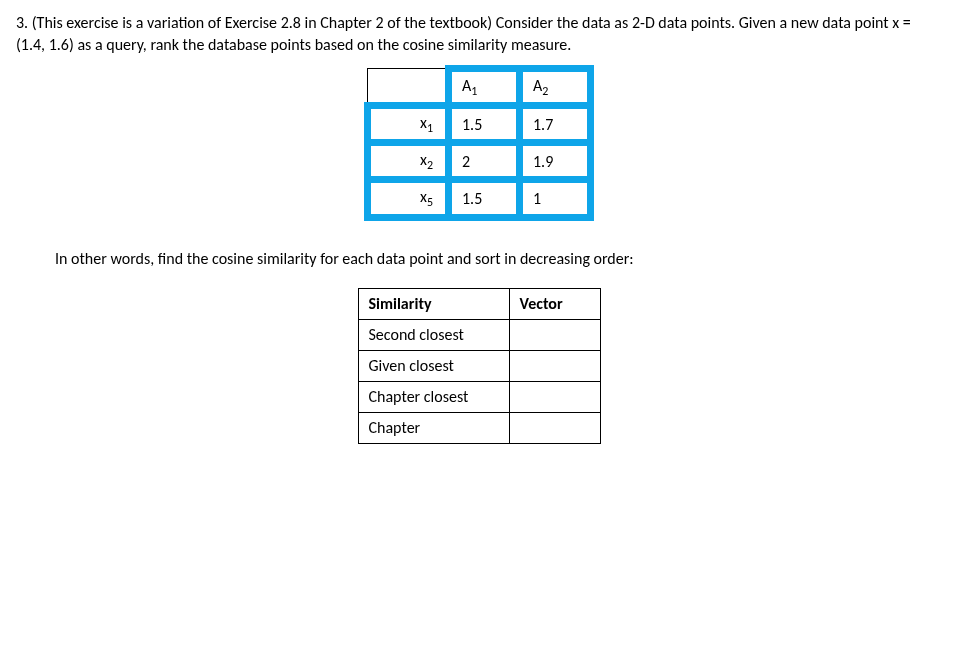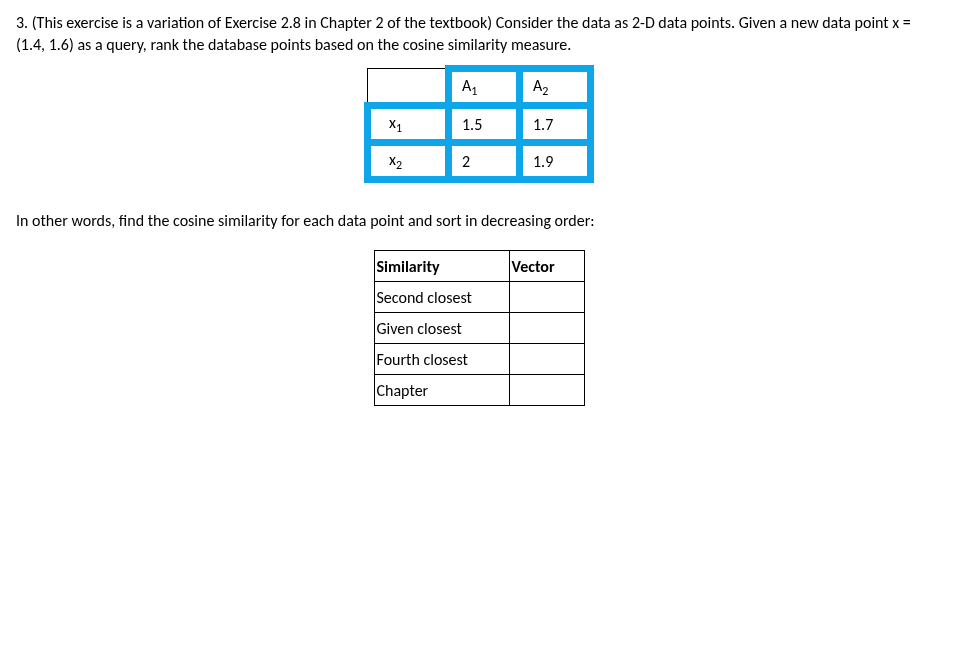--- a/index.html
+++ b/index.html
@@ -22,37 +22,38 @@
     }
     .data-table td, .data-table th {
       border: 7px solid #0ea5e9;
       padding: 4px 10px;
       text-align: left;
       font-weight: normal;
       min-width: 44px;
       height: 22px;
     }
     .data-table .row-label {
-      text-align: left;
+      text-align: right;
       padding-right: 12px;
       padding-left: 18px;
     }
     .data-table .corner-cell {
       border: 1px solid #000;
     }
     .instruction-text {
       margin-bottom: 20px;
+      margin-left: 39px;
     }
     .rank-table {
       border-collapse: collapse;
       margin: 0 auto;
     }
     .rank-table td, .rank-table th {
       border: 1px solid #000;
-      padding: 4px 2px;
+      padding: 4px 10px;
       text-align: left;
       height: 22px;
     }
     .rank-table th {
       font-weight: bold;
     }
     .rank-table .sim-col {
       width: 130px;
     }
     .rank-table .vec-col {
@@ -78,41 +79,46 @@
   <tr>
     <td class="row-label"><span>x</span><sub>1</sub></td>
     <td>1.5</td>
     <td>1.7</td>
   </tr>
   <tr>
     <td class="row-label"><span>x</span><sub>2</sub></td>
     <td>2</td>
     <td>1.9</td>
   </tr>
+  <tr>
+    <td class="row-label"><span>x</span><sub>5</sub></td>
+    <td>1.5</td>
+    <td>1</td>
+  </tr>
 </tbody>
   </table>
 
 <div class="instruction-text">In other words, find the cosine similarity for each data point and sort in decreasing order:</div>
 
 <table class="rank-table">
   <tbody>
       <tr>
     <th class="sim-col">Similarity</th>
     <th class="vec-col">Vector</th>
   </tr>
   <tr>
     <td class="sim-col">Second closest</td>
     <td class="vec-col"></td>
   </tr>
   <tr>
     <td class="sim-col">Given closest</td>
     <td class="vec-col"></td>
   </tr>
   <tr>
-    <td class="sim-col">Fourth closest</td>
+    <td class="sim-col">Chapter closest</td>
     <td class="vec-col"></td>
   </tr>
   <tr>
     <td class="sim-col">Chapter</td>
     <td class="vec-col"></td>
   </tr>
 </tbody>
   </table>
 
 </body></html>

